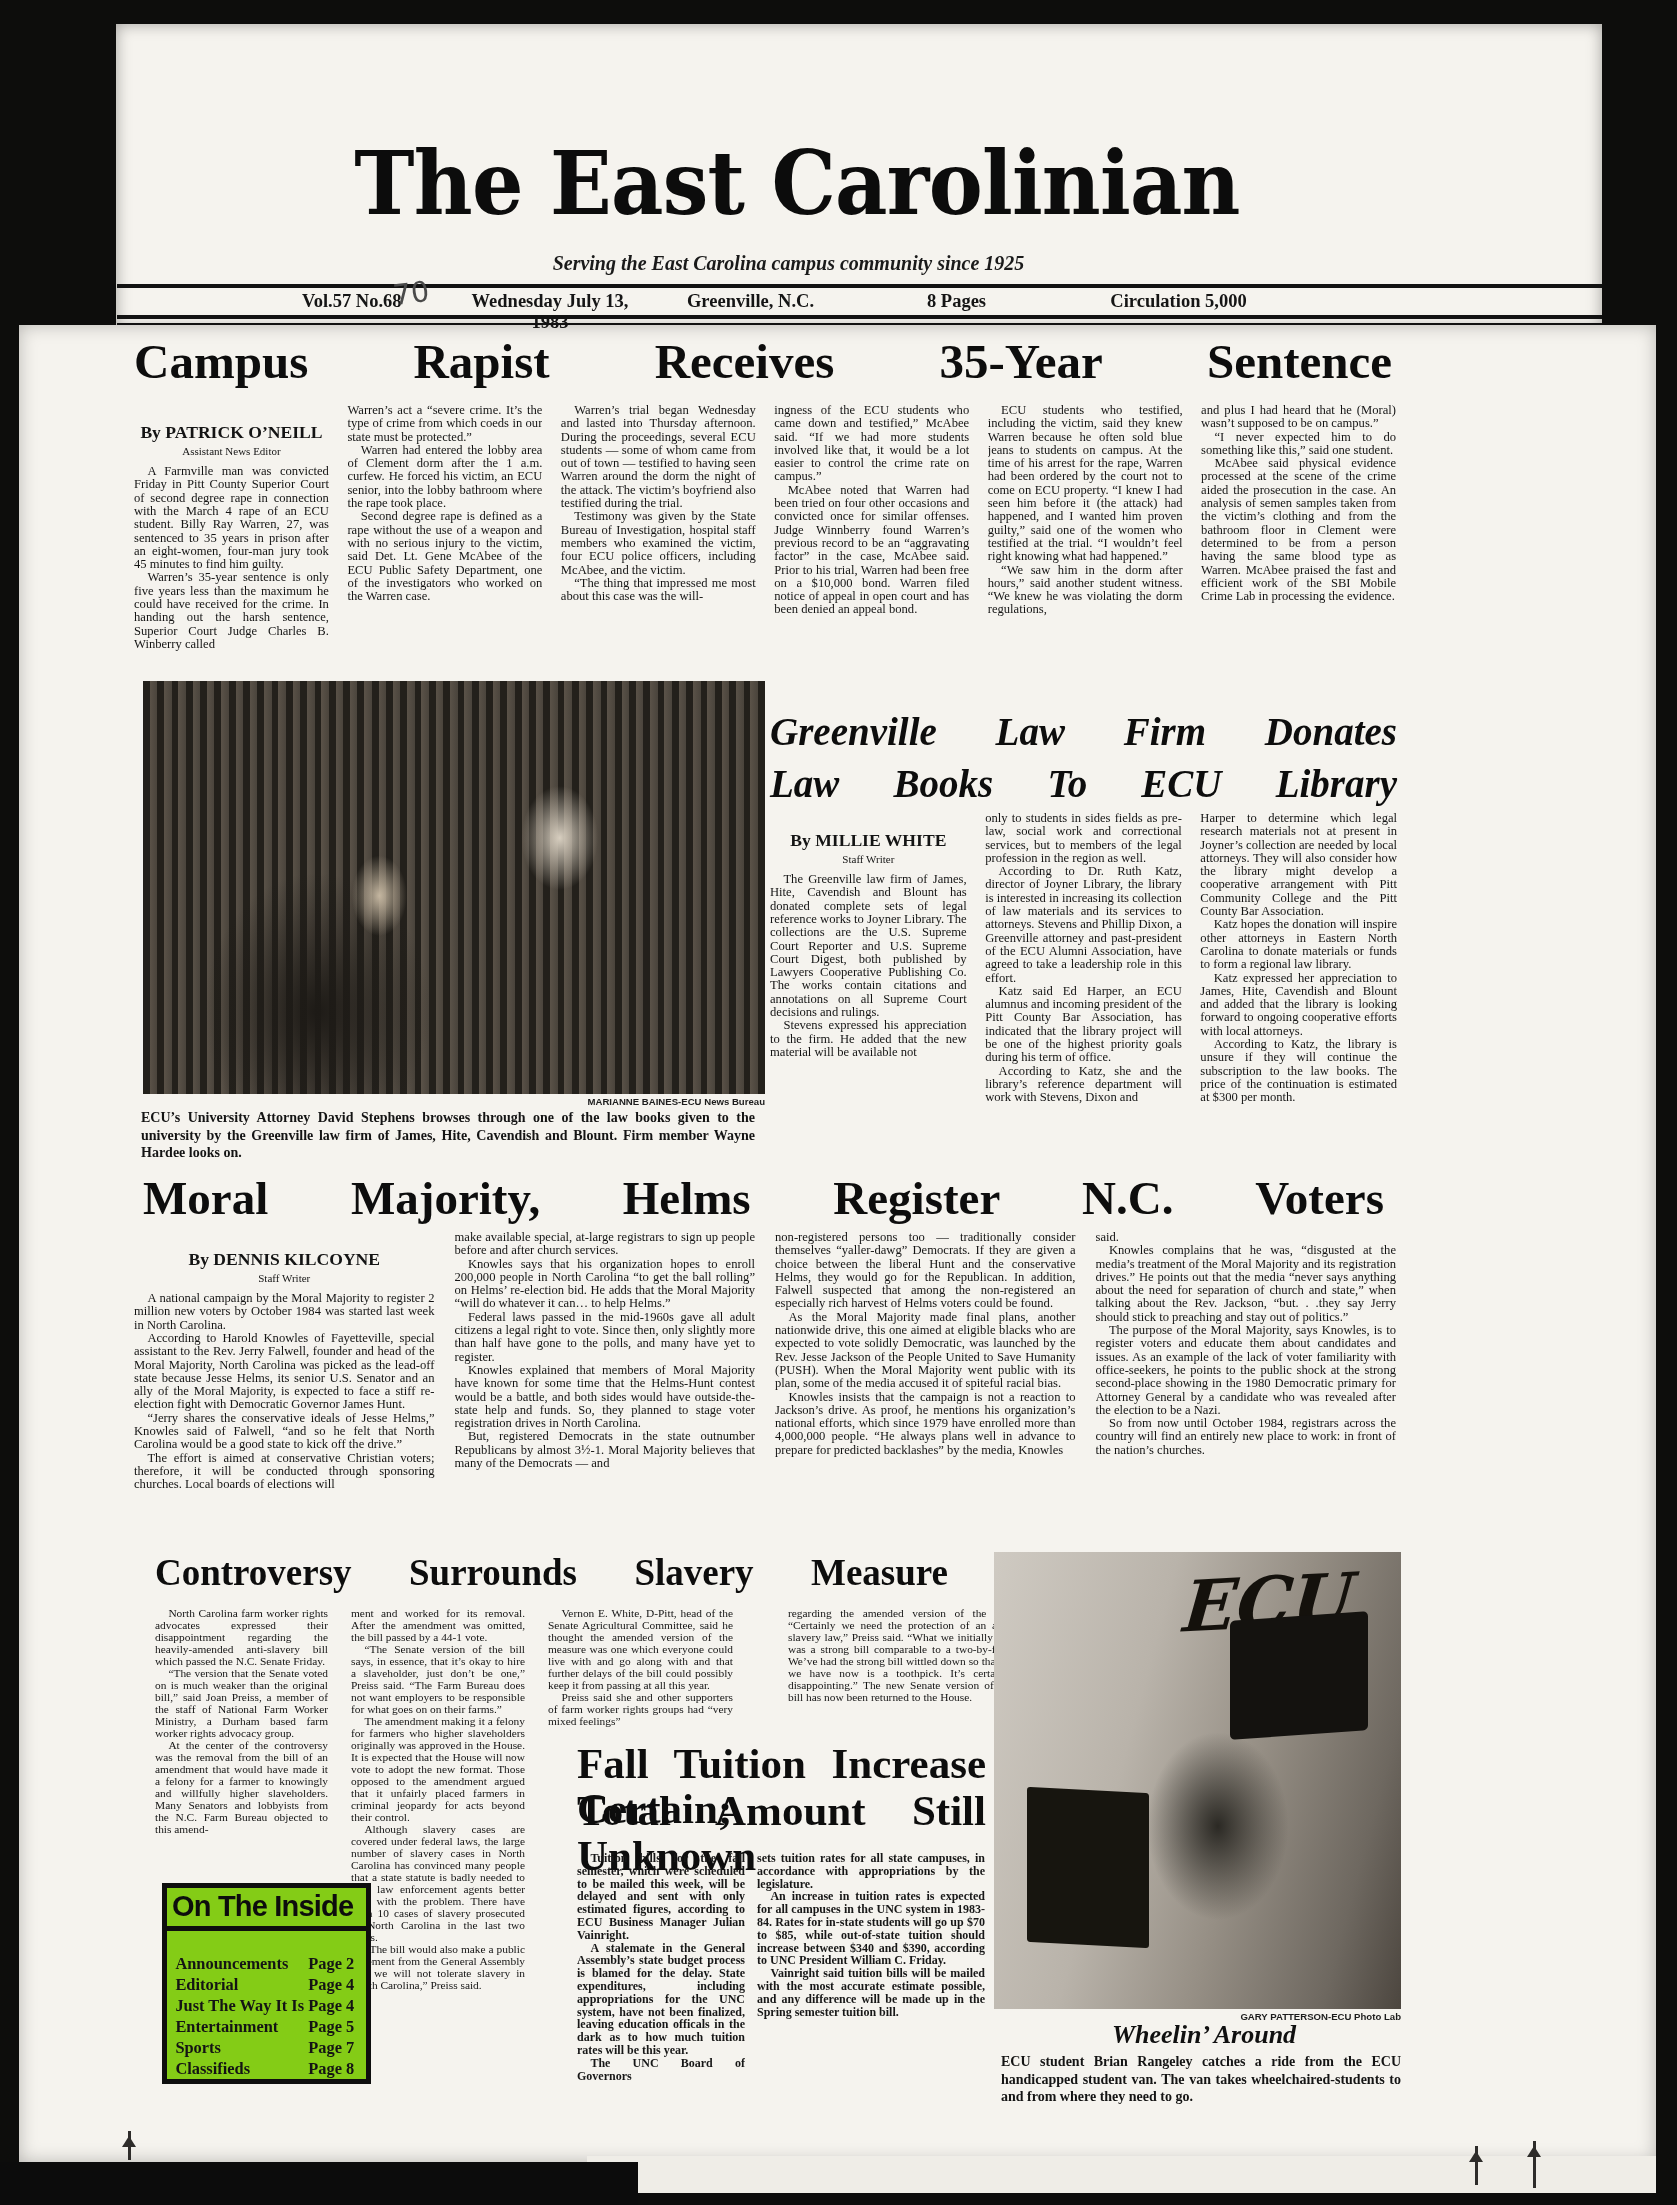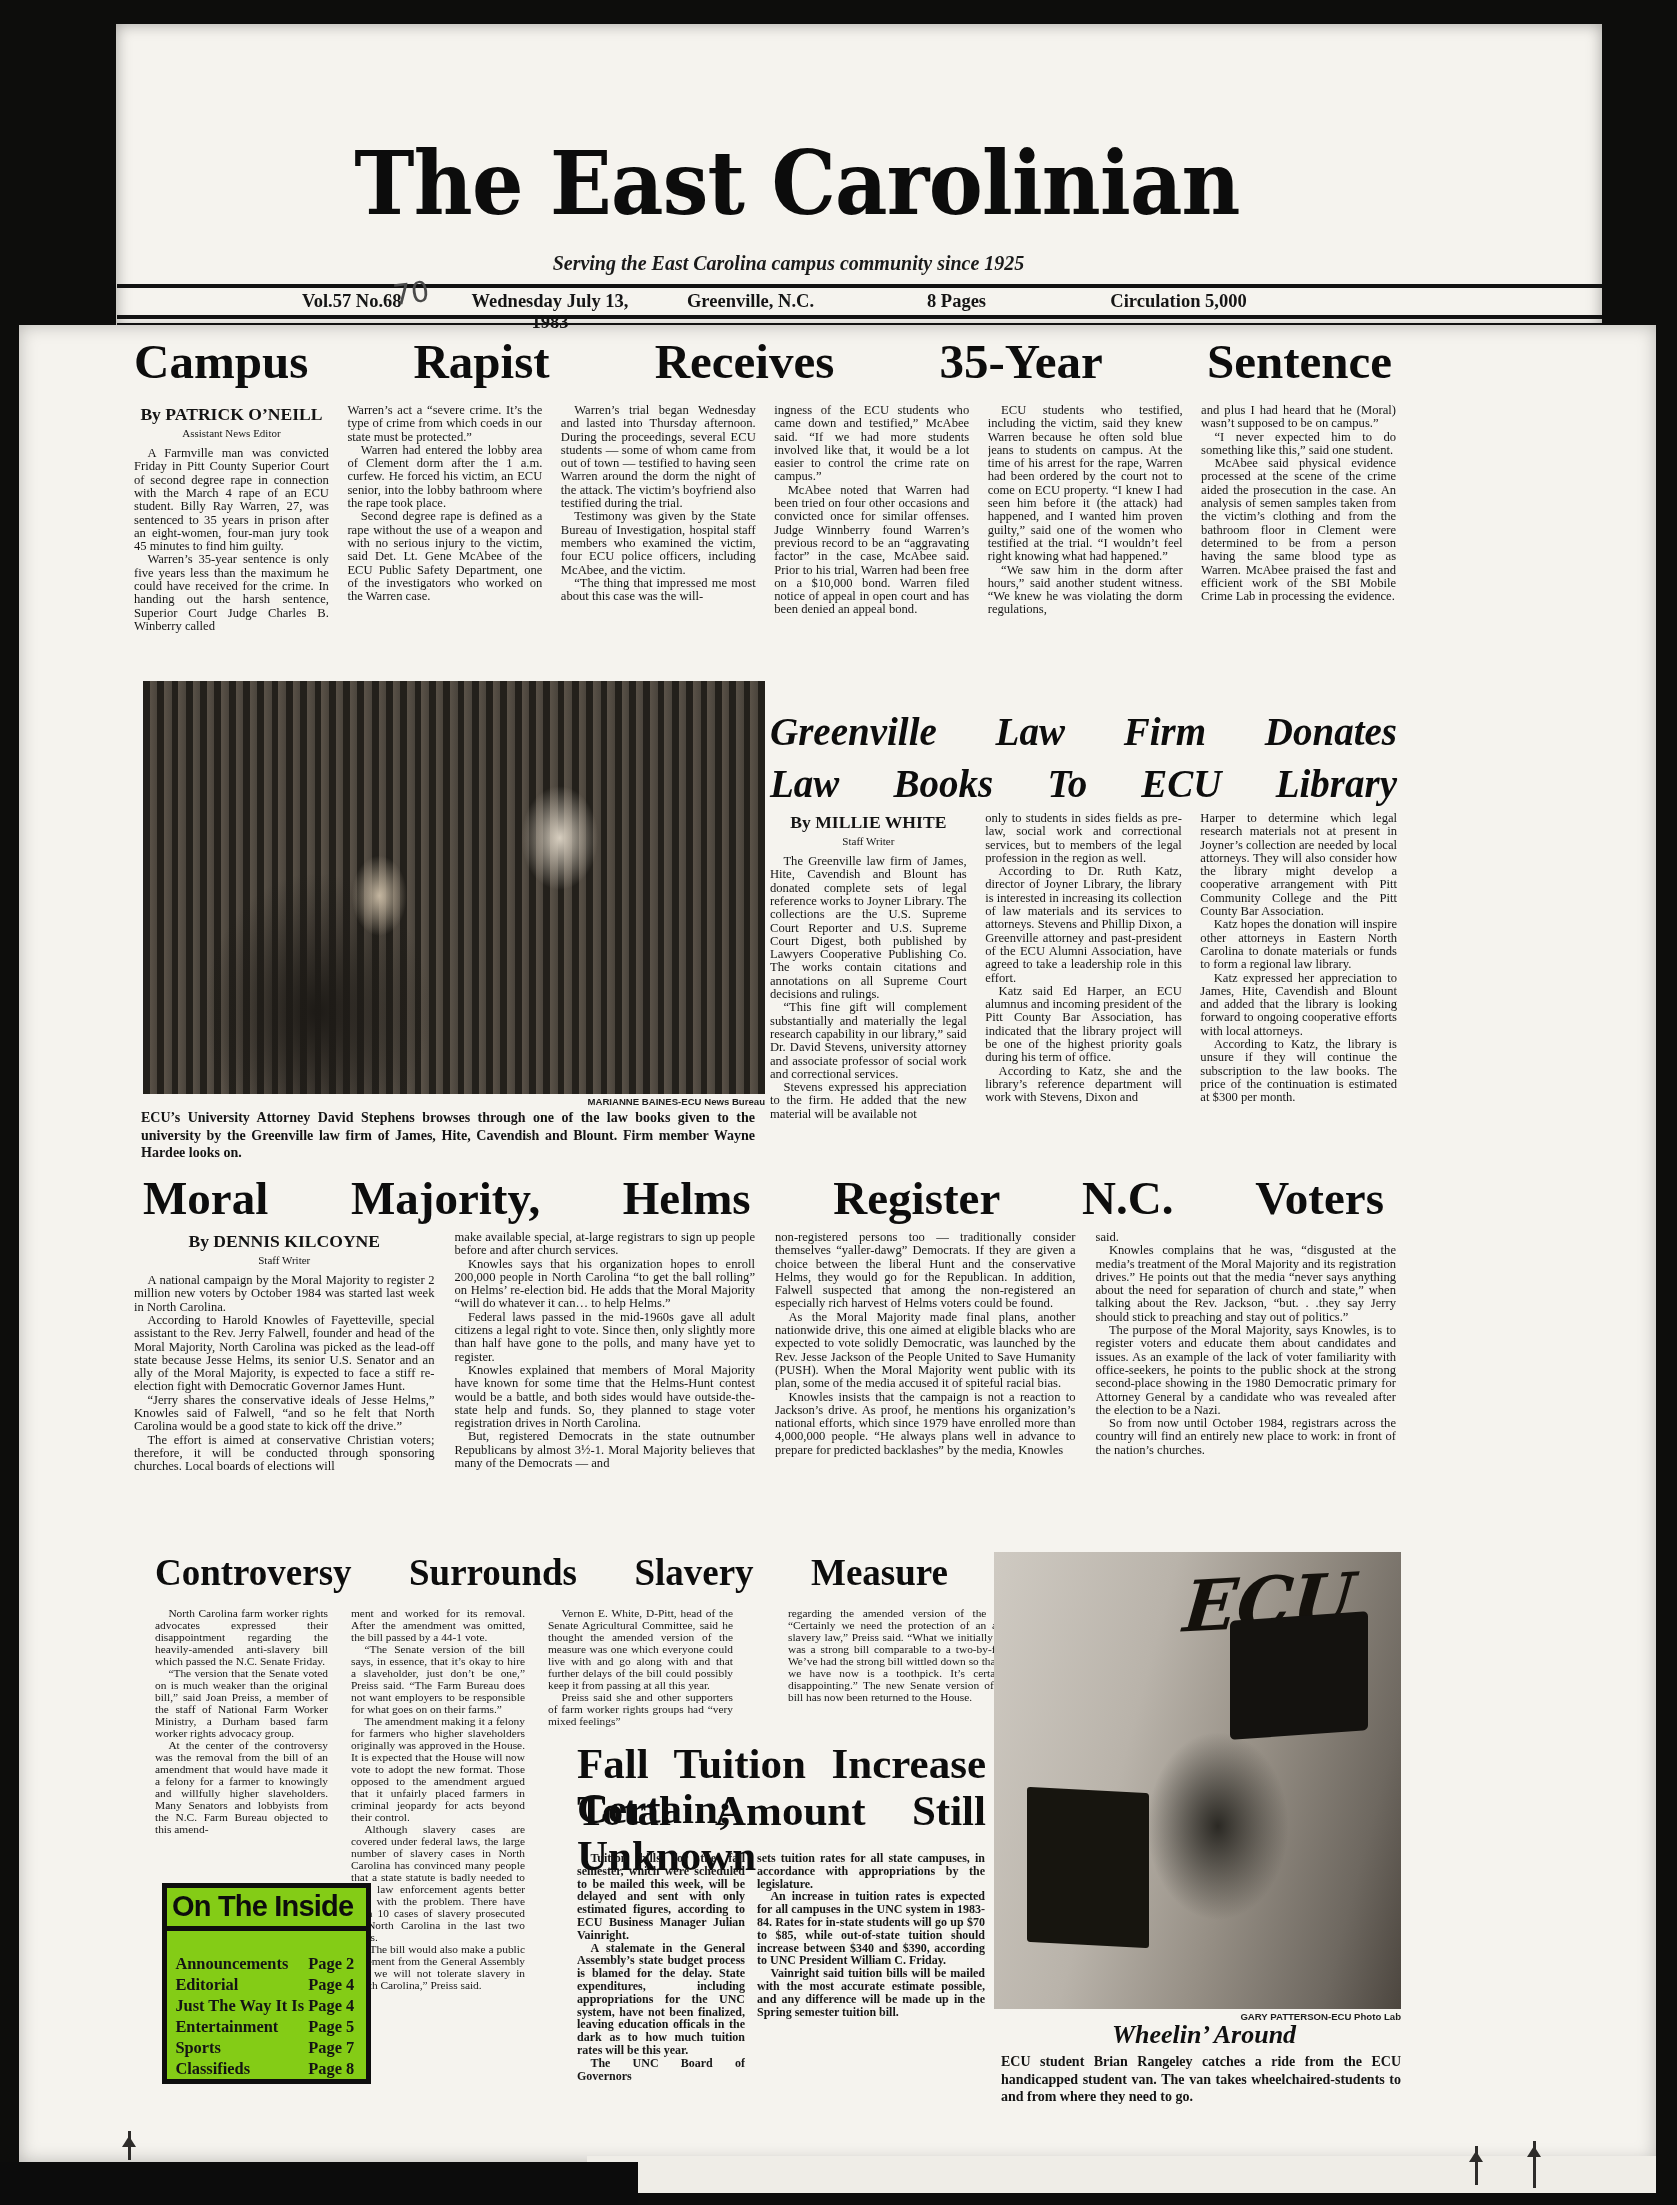--- a/index.html
+++ b/index.html
@@ -33,21 +33,21 @@
   .col{overflow:hidden;}
   .col p{margin:0;text-indent:13.4px;text-align:justify;}
   .col[data-cont="true"] p:first-child{text-indent:0;}
   .body15 p{font-size:12.6px;line-height:13.3px;}
   .body14 p{font-size:11.4px;line-height:12px;}
   .body14t p{font-size:12px;line-height:12.8px;font-weight:bold;color:#171717;}
   .gap22{gap:18.5px;}
   .gap24{gap:20px;}
   .col{flex:1 1 0;}
 
-  .byline{ text-align:center;margin-bottom:8.4px;}
+  .byline{ text-align:center;margin-bottom:8.4px;margin-top:18px;}
   .byline-name{font-weight:bold;font-size:17.6px;display:block;}
   .byline-title{font-size:11px;display:block;margin-top:1.7px;}
 
   
   .photo{position:absolute;overflow:hidden;}
   .photo-library{
     background:
       radial-gradient(59px 80px at 67% 38%, #d8cfc0 0%, rgba(216,207,192,0) 65%),
       radial-gradient(46px 67px at 38% 52%, #c4b6a0 0%, rgba(196,182,160,0) 60%),
       radial-gradient(151px 185px at 28% 80%, #1d1a16 0%, rgba(29,26,22,0) 75%),
@@ -156,21 +156,20 @@
     <div class="abs head-ital" style="left:770px;top:707px;width:627px;">Greenville Law Firm Donates</div>
     <div class="abs head-ital" style="left:770px;top:759px;width:627px;">Law Books To ECU Library</div>
     <div class="abs cols gap22 body15" style="left:770px;top:812px;width:627px;height:369px;">
       <div class="col">
         <div class="byline">
           <span class="byline-name">By MILLIE WHITE</span>
           <span class="byline-title">Staff Writer</span>
         </div>
         <div>
             <p>The Greenville law firm of James, Hite, Cavendish and Blount has donated complete sets of legal reference works to Joyner Library. The collections are the U.S. Supreme Court Reporter and U.S. Supreme Court Digest, both published by Lawyers Cooperative Publishing Co. The works contain citations and annotations on all Supreme Court decisions and rulings.</p>
-            <p>“This fine gift will complement substantially and materially the legal research capability in our library,” said Dr. David Stevens, university attorney and associate professor of social work and correctional services.</p>
             <p>Stevens expressed his appreciation to the firm. He added that the new material will be available not</p>
           </div>
       </div>
       <div class="col" data-cont="true">
           <p>only to students in sides fields as pre-law, social work and correctional services, but to members of the legal profession in the region as well.</p>
           <p>According to Dr. Ruth Katz, director of Joyner Library, the library is interested in increasing its collection of law materials and its services to attorneys. Stevens and Phillip Dixon, a Greenville attorney and past-president of the ECU Alumni Association, have agreed to take a leadership role in this effort.</p>
           <p>Katz said Ed Harper, an ECU alumnus and incoming president of the Pitt County Bar Association, has indicated that the library project will be one of the highest priority goals during his term of office.</p>
           <p>According to Katz, she and the library’s reference department will work with Stevens, Dixon and</p>
         </div>
       <div class="col" data-cont="true">

